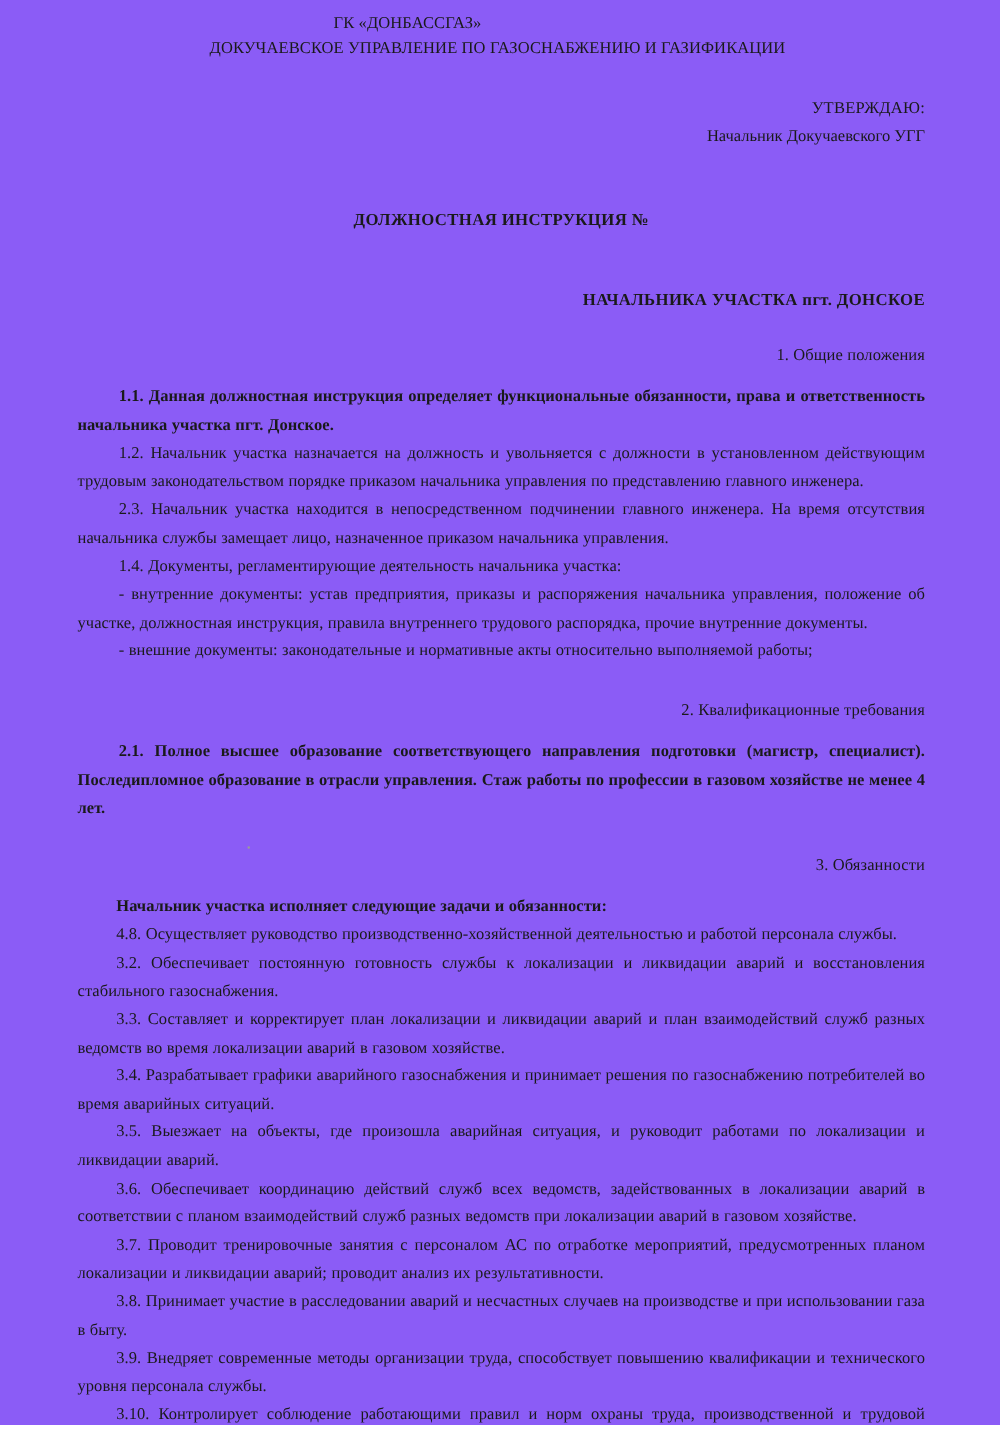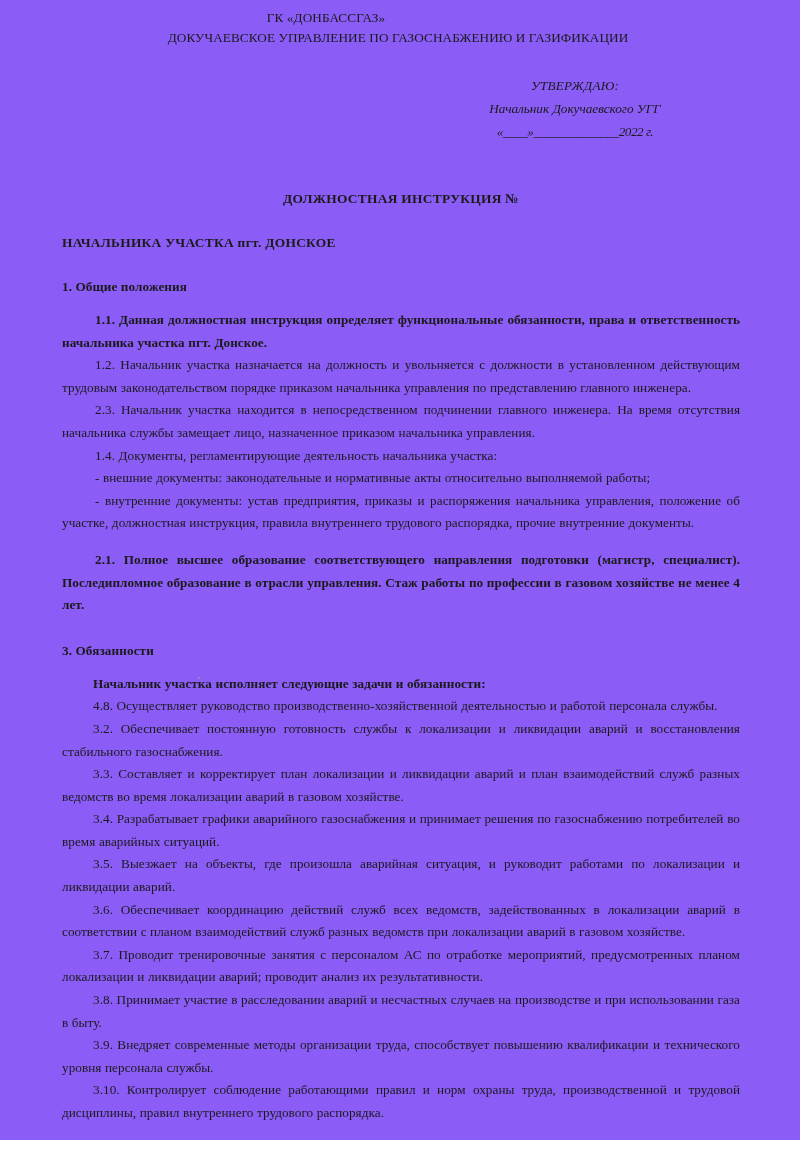--- a/index.html
+++ b/index.html
@@ -42,24 +42,23 @@
     white-space: nowrap;
   }
   .org-line-1 { margin-left: -150px; }
   .org-line-2 { margin-left: -6px; }
 
   
   .approval {
     margin-top: 26px;
     width: 330px;
     margin-left: 348px;
-    text-align: center;
+    text-align: right;
     font-size: 13.2px;
     line-height: 23px;
-    font-style: italic;
   }
   .approval-title { letter-spacing: 0.2px; }
   .approval-role  { }
   .approval-sign {
     margin-top: 22px;
     white-space: nowrap;
   }
   .approval-date {
     white-space: nowrap;
   }
@@ -67,29 +66,29 @@
 
   
   .doc-title {
     text-align: center;
     font-weight: bold;
     font-size: 13.4px;
     letter-spacing: 0.3px;
     margin-top: 48px;
   }
   .doc-subtitle {
-    text-align: left;
+    text-align: right;
     font-weight: bold;
     font-size: 13.4px;
     letter-spacing: 0.3px;
-    margin-top: 28px;
+    margin-top: 48px;
   }
   .section-heading {
-    text-align: left;
-    font-weight: bold;
+    text-align: right;
+    font-weight: normal;
     font-size: 13.2px;
     margin-top: 28px;
     letter-spacing: 0.1px;
   }
   .section-heading.tight { margin-top: 26px; }
 
   
   .para {
     font-size: 13.2px;
     line-height: 22.6px;
@@ -120,34 +119,34 @@
   <div class="sheet">
 
     <div class="org-header">
       <div class="org-line org-line-1">ГК «ДОНБАССГАЗ»</div>
       <div class="org-line org-line-2">ДОКУЧАЕВСКОЕ УПРАВЛЕНИЕ ПО ГАЗОСНАБЖЕНИЮ И ГАЗИФИКАЦИИ</div>
     </div>
 
     <div class="approval">
       <div class="approval-title">УТВЕРЖДАЮ:</div>
       <div class="approval-role">Начальник Докучаевского УГГ</div>
-      <div class="approval-date rule">«____»______________2022 г.</div>
     </div>
 
     <div class="doc-title">ДОЛЖНОСТНАЯ ИНСТРУКЦИЯ №</div>
     <div class="doc-subtitle">НАЧАЛЬНИКА  УЧАСТКА  пгт. ДОНСКОЕ</div>
 
     <div class="section-heading">1.  Общие положения</div>
     <p class="para first">1.1. Данная должностная инструкция определяет функциональные обязанности, права и ответственность начальника участка пгт. Донское.</p>
     <p class="para">1.2. Начальник участка назначается на должность и увольняется с должности в установленном действующим трудовым законодательством порядке приказом начальника управления  по представлению главного инженера.</p>
     <p class="para">2.3. Начальник участка находится в непосредственном подчинении главного инженера. На время отсутствия начальника службы замещает лицо, назначенное приказом начальника управления.</p>
     <p class="para">1.4. Документы, регламентирующие деятельность начальника участка:</p>
+    <p class="para">- внутренние документы: устав предприятия, приказы и распоряжения начальника управления, положение об участке, должностная инструкция, правила внутреннего трудового распорядка, прочие внутренние документы.</p>
     <p class="para">- внешние документы: законодательные и нормативные акты относительно выполняемой работы;</p>
-    <p class="para">- внутренние документы: устав предприятия, приказы и распоряжения начальника управления, положение об участке, должностная инструкция, правила внутреннего трудового распорядка, прочие внутренние документы.</p>
 
+    <div class="section-heading">2.  Квалификационные требования</div>
     <p class="para first">2.1. Полное высшее образование соответствующего направления подготовки (магистр, специалист). Последипломное образование в отрасли управления. Стаж работы по профессии в газовом хозяйстве не менее 4 лет.</p>
 
     <div class="section-heading tight">3.  Обязанности</div>
     <div class="block-3">
       <p class="para first">Начальник участка исполняет следующие задачи и обязанности:</p>
       <p class="para">4.8. Осуществляет руководство производственно-хозяйственной деятельностью и работой персонала службы.</p>
       <p class="para">3.2. Обеспечивает постоянную готовность службы к локализации и ликвидации аварий и восстановления стабильного газоснабжения.</p>
       <p class="para">3.3. Составляет и корректирует план локализации и ликвидации аварий и план взаимодействий служб разных ведомств во время локализации аварий в газовом хозяйстве.</p>
       <p class="para">3.4. Разрабатывает графики аварийного газоснабжения и принимает решения по газоснабжению потребителей во время аварийных ситуаций.</p>
       <p class="para">3.5. Выезжает на объекты, где произошла аварийная ситуация, и руководит работами по локализации и ликвидации аварий.</p>

